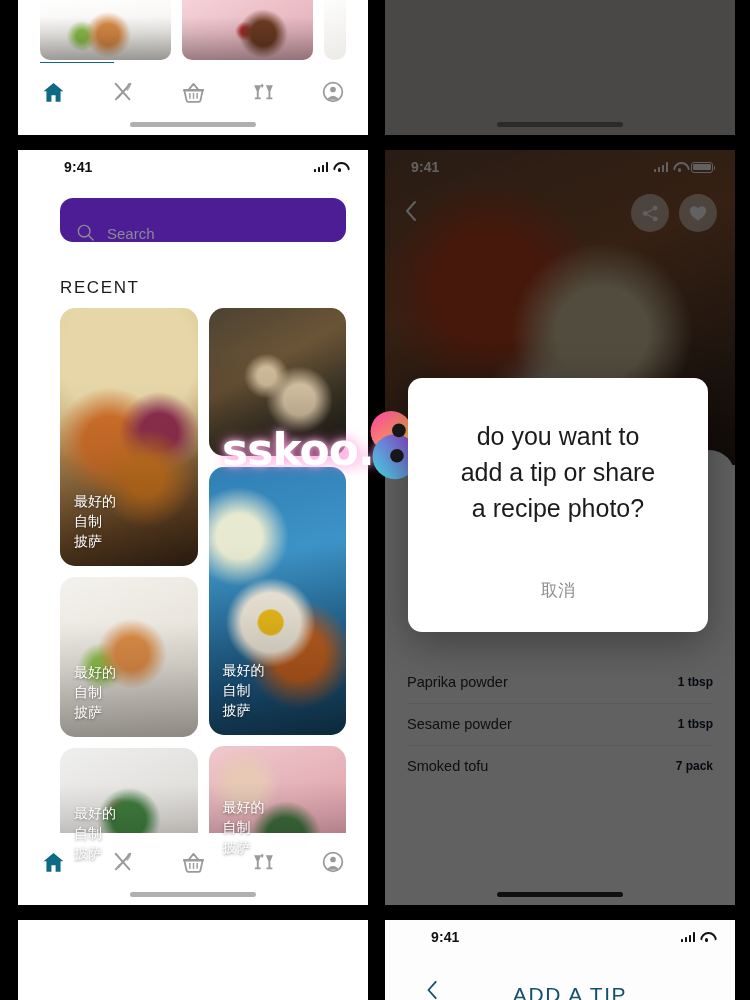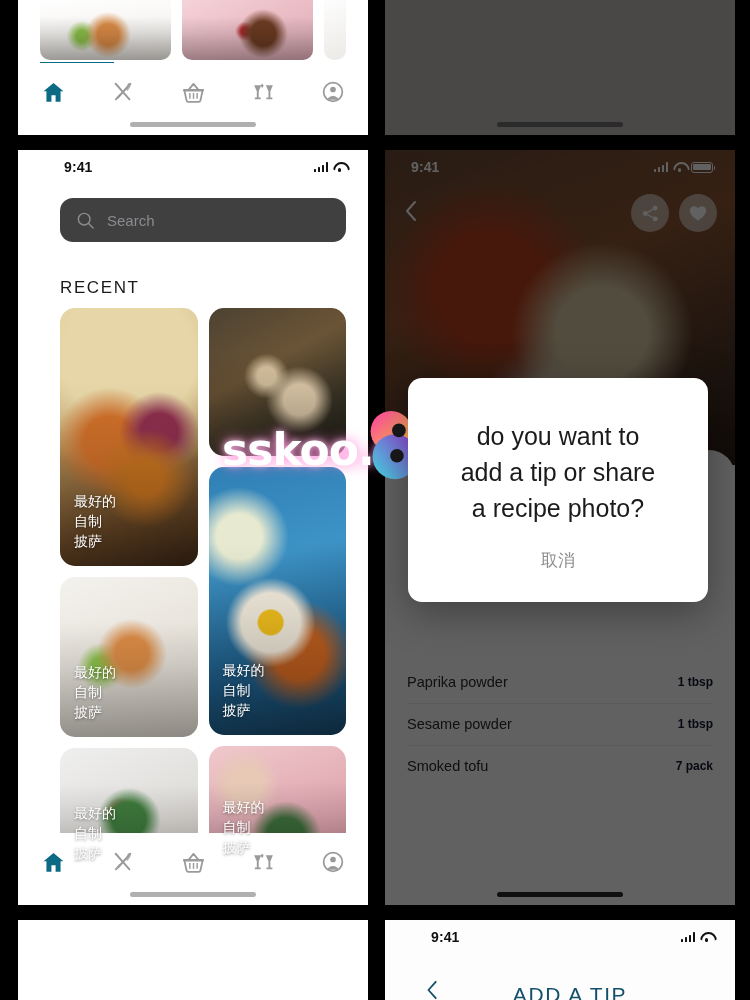--- a/index.html
+++ b/index.html
@@ -66,21 +66,21 @@
     height: 72px; background: #fff;
     display: flex; align-items: flex-start; justify-content: space-around;
     padding-top: 14px;
   }
   .navitem { width: 40px; height: 30px; display:flex;align-items:center;justify-content:center;}
   .navitem svg { display:block; }
 
   
   .searchbar {
     margin: 14px 22px 0 22px; height: 44px; border-radius: 13px;
-    background: #404040; display: flex; align-items: center; gap: 12px;
+    background: #4c1d95; display: flex; align-items: flex-end; gap: 12px;
     padding: 0 16px;
   }
   .searchbar .ph { color: #8b8b90; font-size: 15px; }
   .section-title {
     margin: 36px 0 10px 22px;
     font-size: 17px; letter-spacing: 1.6px; color: #1b1b1b;
   }
 
   
   .grid { display:flex; gap: 11px; padding: 0 22px; }
@@ -177,21 +177,21 @@
   
   .alert{
     position:absolute; z-index: 20;
     left: 408px; top: 378px; width: 300px;
     background:#fff; border-radius: 14px;
     padding: 40px 22px 22px 22px;
     box-shadow: 0 10px 40px rgba(0,0,0,.35);
   }
   .alert .msg{
     text-align:center; font-size: 25px; line-height: 1.44; color:#1b1b1b;
-    margin-bottom: 14px;
+    margin-bottom: 44px;
   }
   .alert .ok{
     display:block; width:100%; height: 44px; border:0;
     color:#fff; font-size: 17px; cursor:pointer;
     font-family: inherit;
   }
   .alert .cancel{
     display:block; width:100%; height: 40px; border:0; background:transparent;
     color:#8d8d8d; font-size: 17px; cursor:pointer; margin-top: 6px;
     font-family: inherit;

